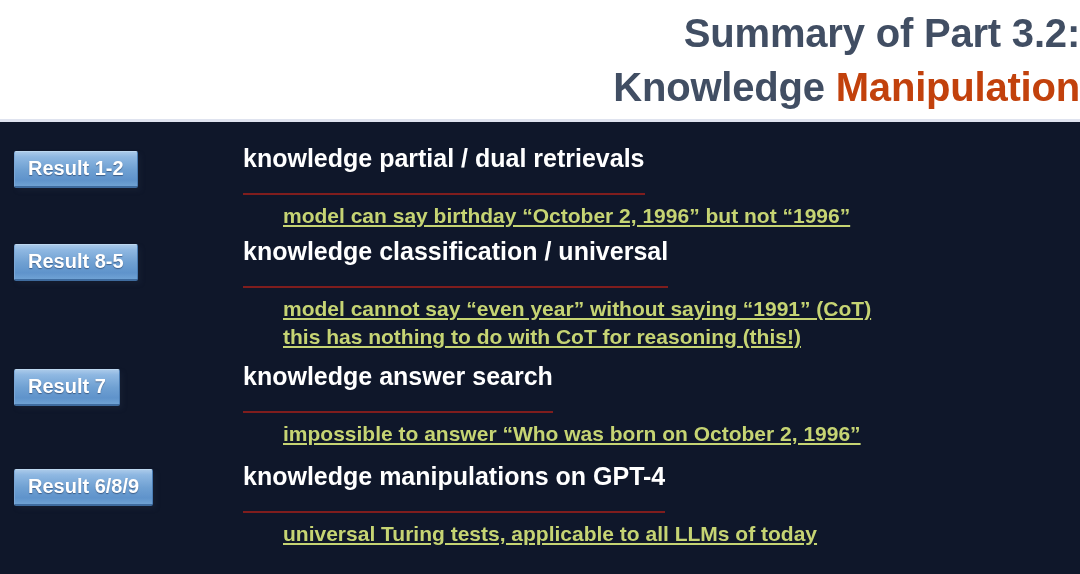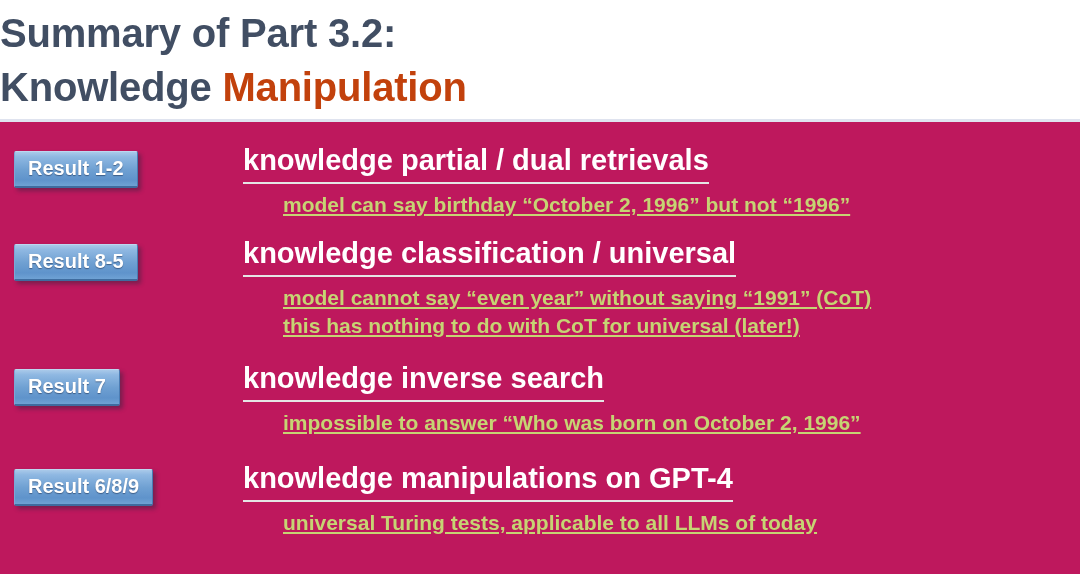--- a/index.html
+++ b/index.html
@@ -25,21 +25,21 @@
   
   .title-area {
     position: absolute;
     left: 0;
     top: 0;
     width: 1080px;
     height: 119px;
     background: #ffffff;
     display: flex;
     flex-direction: column;
-    align-items: flex-start;
+    align-items: flex-end;
     justify-content: center;
     box-sizing: border-box;
     padding-top: 2px;
   }
   .title-line {
     font-size: 40px;
     font-weight: bold;
     line-height: 1.33;
     letter-spacing: -0.2px;
     color: #414e63;
@@ -59,21 +59,21 @@
     background: #dfe3ef;
   }
 
   
   .panel {
     position: absolute;
     left: 0;
     top: 122px;
     width: 1080px;
     height: 452px;
-    background: #be185d;
+    background: #0f172a;
   }
 
   .rows {
     position: absolute;
     left: 0;
     top: 0;
     width: 1080px;
   }
 
   .row {
@@ -115,26 +115,26 @@
   
   .content {
     position: absolute;
     left: 243px;
     top: 0;
     width: 820px;
   }
   .heading {
     display: inline-block;
     color: #ffffff;
-    font-size: 29px;
+    font-size: 25px;
     font-weight: bold;
     line-height: 1.2;
     white-space: nowrap;
-    border-bottom: 2px solid #e5e5e5;
-    padding-bottom: 4px;
+    border-bottom: 2px solid #7f1d1d;
+    padding-bottom: 20px;
   }
   .sublines {
     margin-top: 7px;
     padding-left: 40px;
   }
   .subline {
     color: #c6d473;
     font-size: 21px;
     font-weight: bold;
     line-height: 1.32;
@@ -166,29 +166,29 @@
           </div>
         </div>
       </div>
 
       <div class="row row-2">
         <div class="badge">Result 8-5</div>
         <div class="content">
           <div class="heading">knowledge classification / universal</div>
           <div class="sublines">
             <div class="subline">model cannot say “even year” without saying “1991” (CoT)</div>
-            <div class="subline">this has nothing to do with CoT for universal (later!)</div>
+            <div class="subline">this has nothing to do with CoT for reasoning (this!)</div>
           </div>
         </div>
       </div>
 
       <div class="row row-3">
         <div class="badge">Result 7</div>
         <div class="content">
-          <div class="heading">knowledge inverse search</div>
+          <div class="heading">knowledge answer search</div>
           <div class="sublines">
             <div class="subline">impossible to answer “Who was born on October 2, 1996”</div>
           </div>
         </div>
       </div>
 
       <div class="row row-4">
         <div class="badge">Result 6/8/9</div>
         <div class="content">
           <div class="heading">knowledge manipulations on GPT-4</div>

